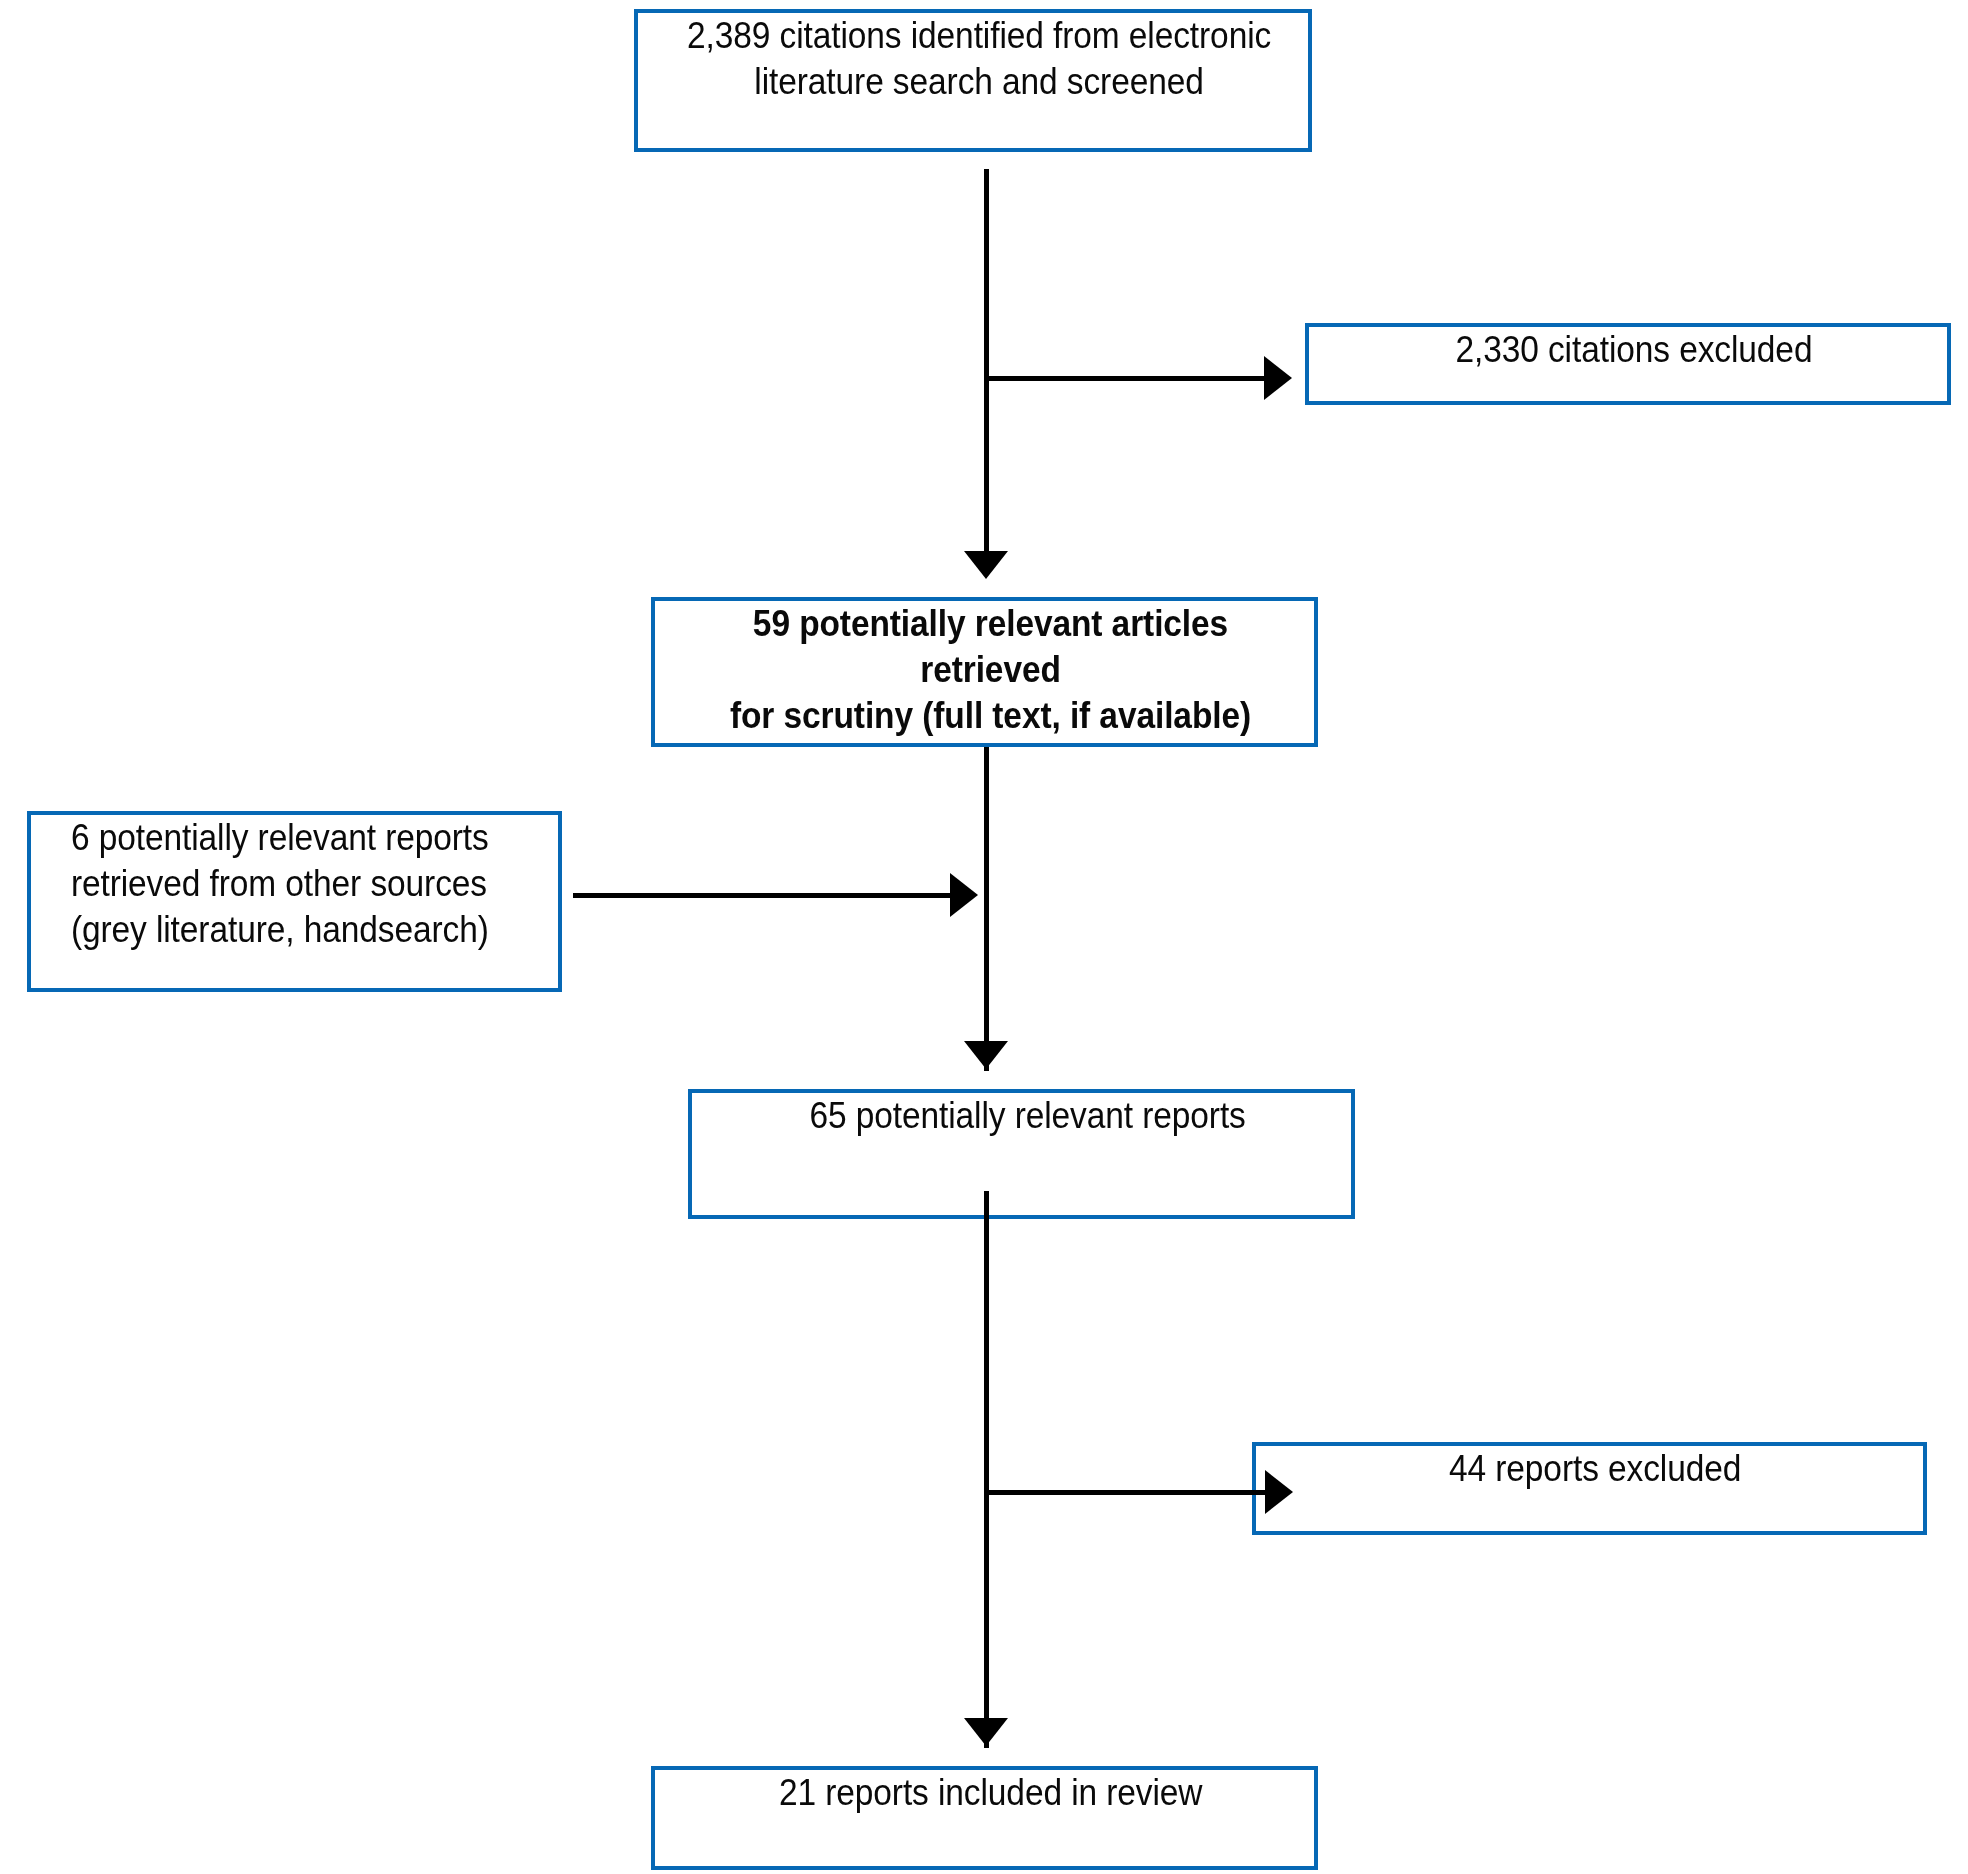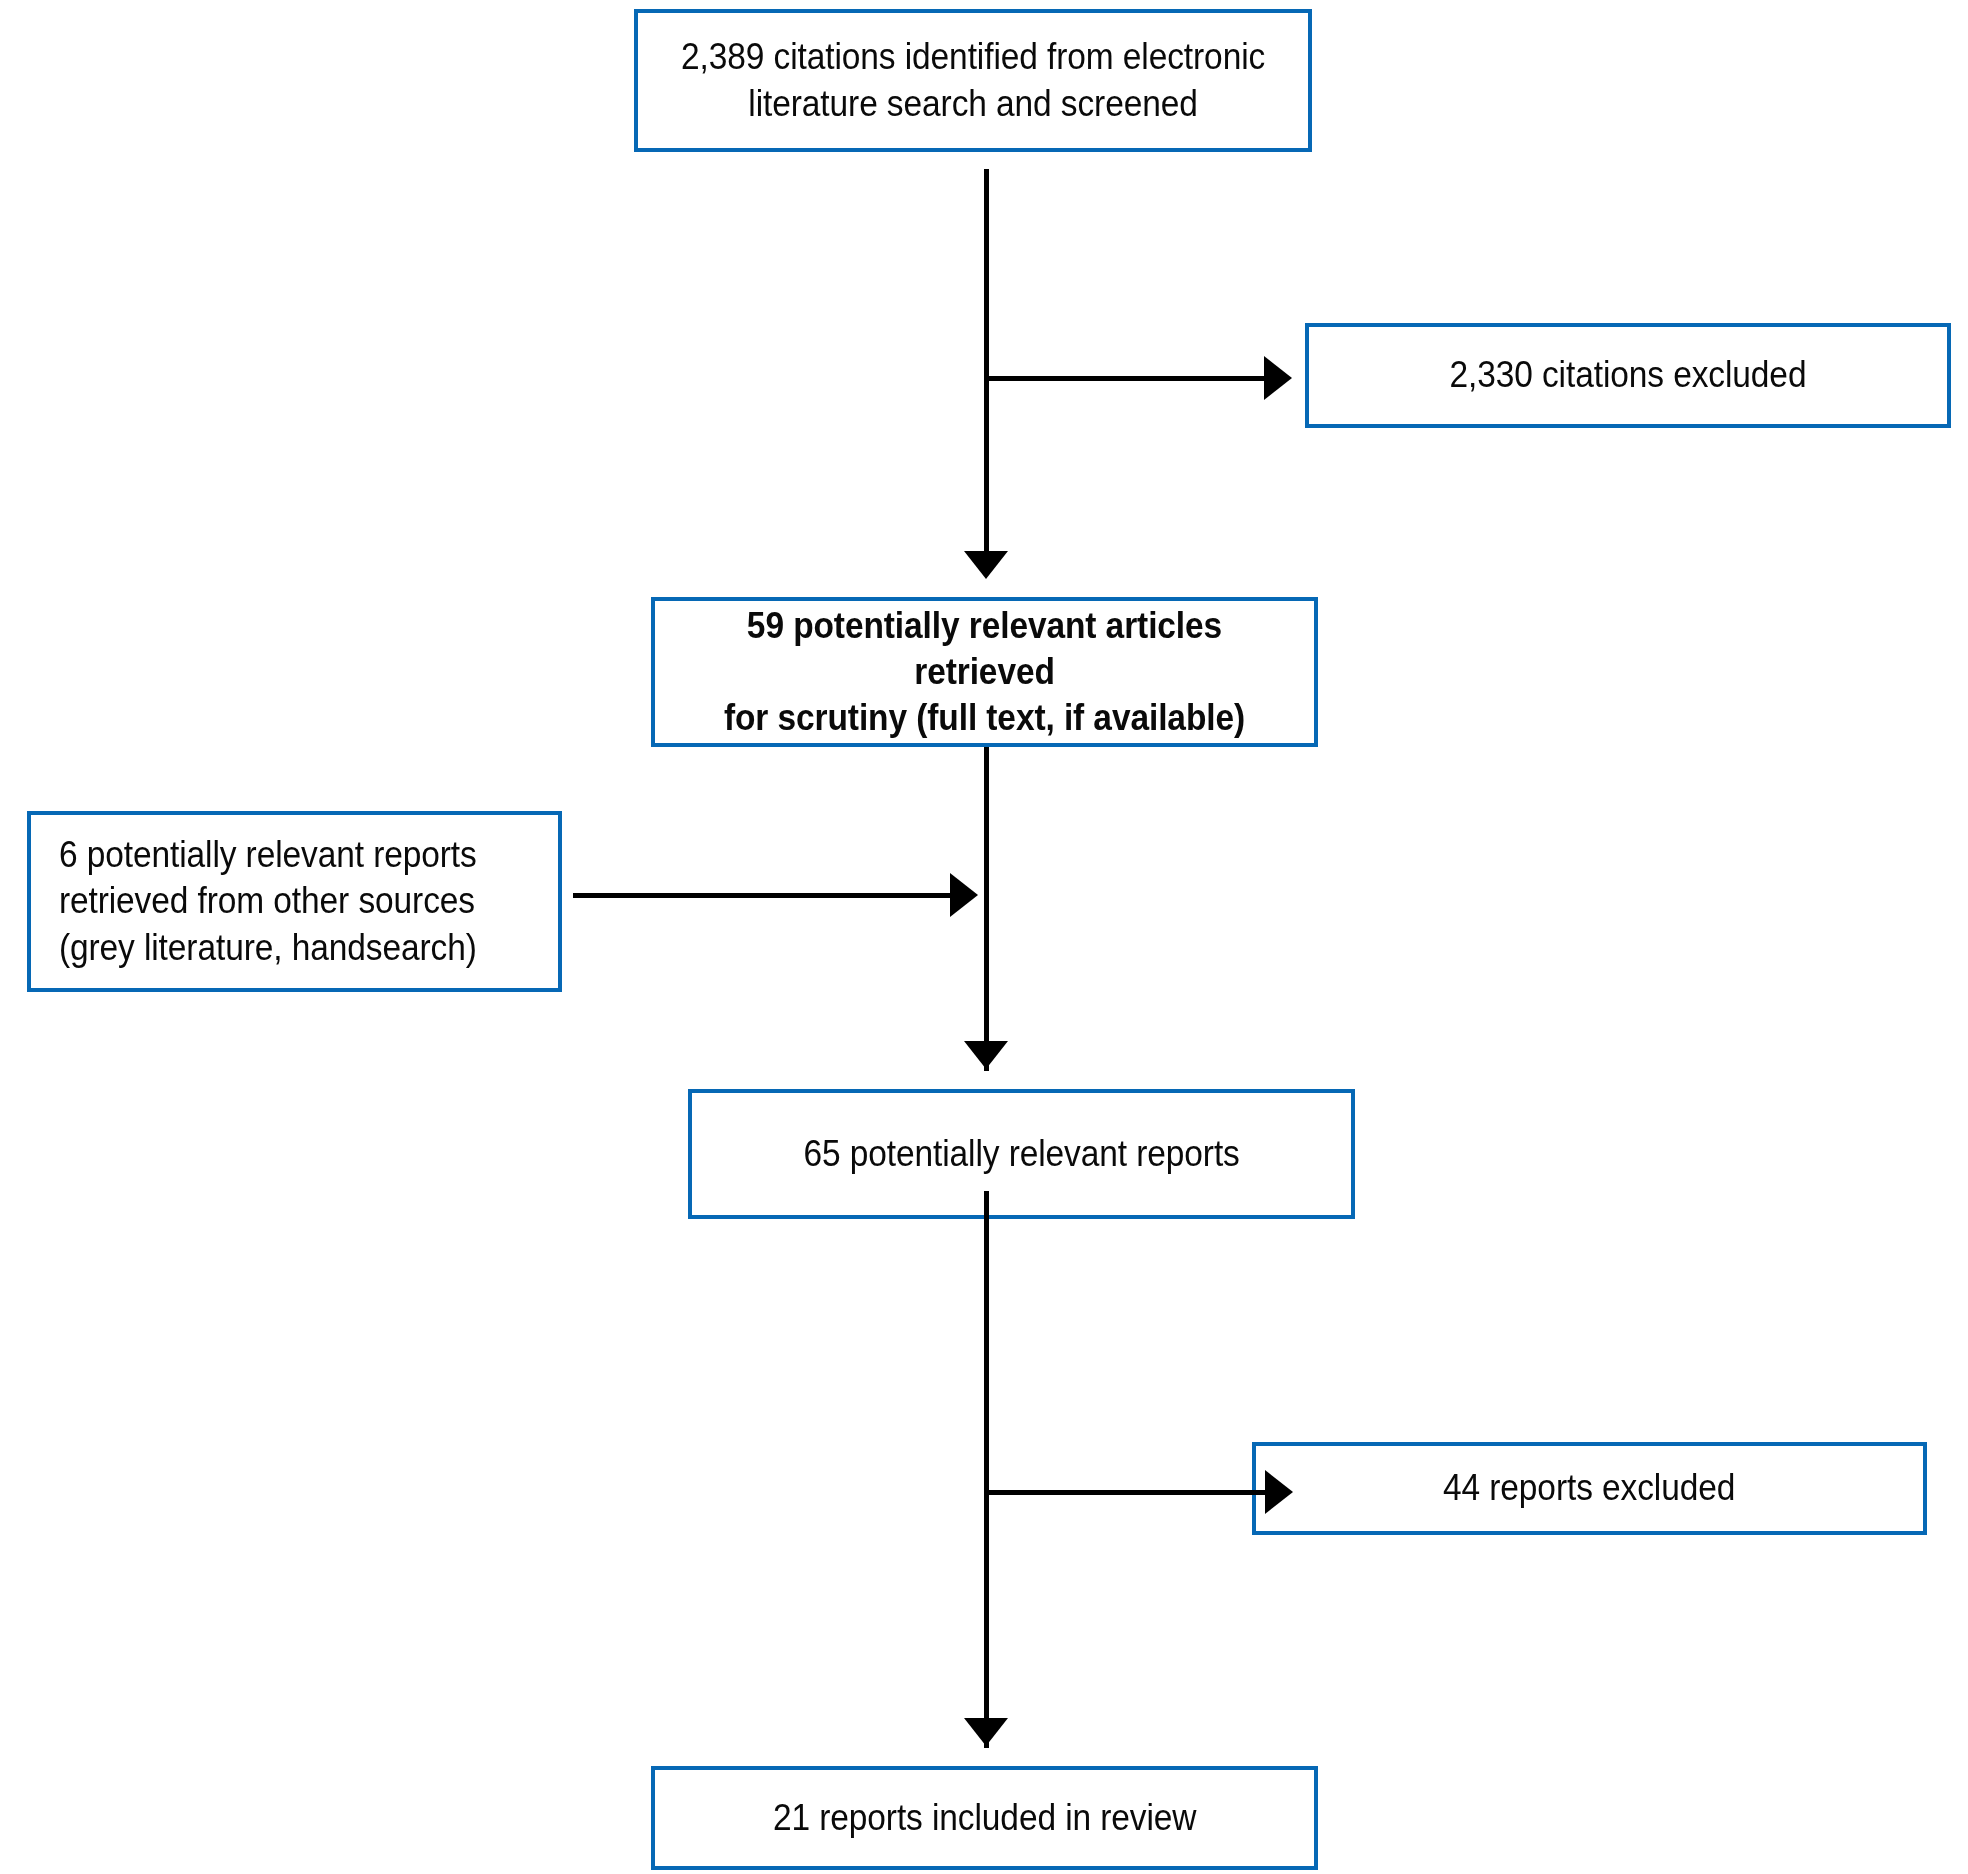--- a/index.html
+++ b/index.html
@@ -17,22 +17,22 @@
     height: 1874px;
     background: #ffffff;
     overflow: hidden;
   }
   .node {
     position: absolute;
     box-sizing: border-box;
     border: 4.5px solid #0668b5;
     background: #ffffff;
     display: flex;
-    align-items: center;
     justify-content: center;
+    padding-left: 12px;
   }
   .node-text {
     font-family: "Liberation Sans", "DejaVu Sans", sans-serif;
     font-size: 36px;
     line-height: 1.28;
     color: #0a0a0a;
     text-align: center;
     white-space: pre-line;
     font-stretch: condensed;
     transform: scaleX(0.93);
@@ -43,21 +43,21 @@
     justify-content: flex-start;
   }
   .node.align-left .node-text {
     text-align: left;
     padding-left: 30px;
     transform-origin: left center;
   }
 
   
   #box-identified   { left: 634px;  top: 9px;   width: 678px; height: 143px; }
-  #box-citations-excluded { left: 1305px; top: 323px;  width: 646px; height: 105px; }
+  #box-citations-excluded { left: 1305px; top: 323px;  width: 646px; height: 82px; }
   #box-retrieved    { left: 651px;  top: 597px;  width: 667px; height: 150px; font-weight: bold; }
   #box-other-sources{ left: 27px;   top: 811px;  width: 535px; height: 181px; }
   #box-relevant-reports { left: 688px; top: 1089px; width: 667px; height: 130px; }
   #box-reports-excluded { left: 1252px; top: 1442px; width: 675px; height: 93px; }
   #box-included     { left: 651px;  top: 1766px; width: 667px; height: 104px; }
 
   
   .vline {
     position: absolute;
     width: 4.5px;

